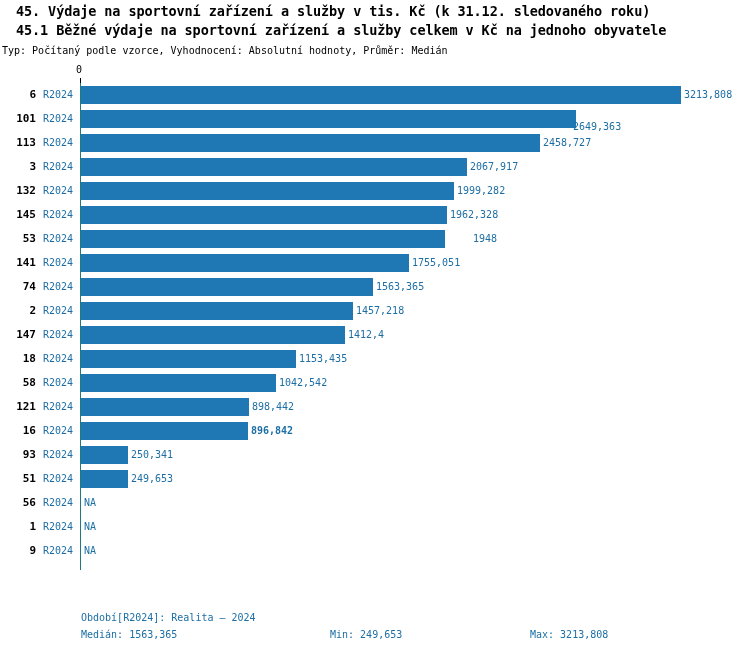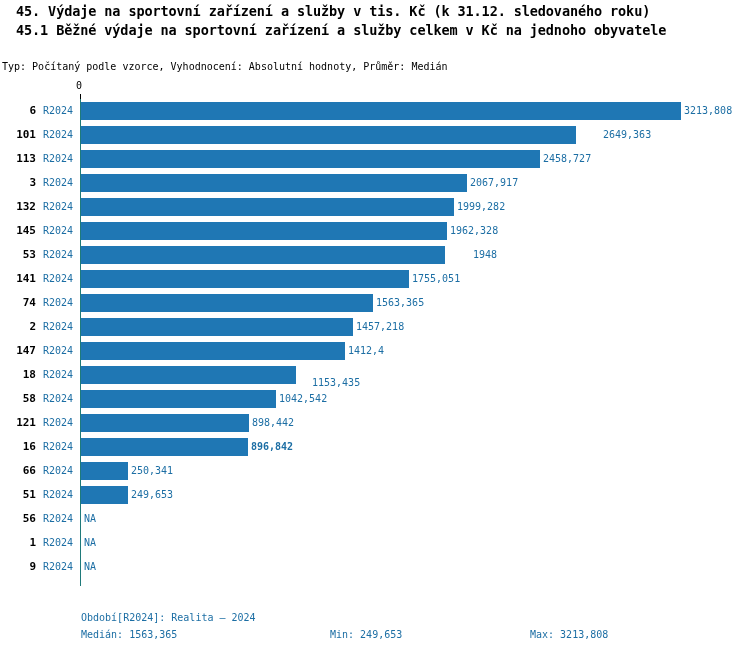--- a/index.html
+++ b/index.html
@@ -23,21 +23,21 @@
     font-weight: bold;
     line-height: 19px;
     white-space: pre;
     padding-left: 16px;
     letter-spacing: -0.1px;
   }
   .subtitle {
     font-size: 10px;
     line-height: 14px;
     padding-left: 2px;
-    margin-top: 20px;
+    margin-top: 4px;
     white-space: pre;
   }
   .chart-area {
     position: relative;
     margin-top: 6px;
     height: 510px;
   }
   .axis-label-zero {
     position: absolute;
     left: 76px;
@@ -148,21 +148,21 @@
       <div class="row">
         <div class="row-rank">6</div>
         <div class="row-series">R2024</div>
         <div class="bar" style="width: 600px; background: rgb(31, 119, 180);"></div>
         <div class="bar-value" style="left: 684px; text-align: right;">3213,808</div>
       </div>
       <div class="row">
         <div class="row-rank">101</div>
         <div class="row-series">R2024</div>
         <div class="bar" style="width: 495px; background: rgb(31, 119, 180);"></div>
-        <div class="bar-value" style="left: 603px;">2649,363</div>
+        <div class="bar-value" style="left: 573px; margin-top: 8px;">2649,363</div>
       </div>
       <div class="row">
         <div class="row-rank">113</div>
         <div class="row-series">R2024</div>
         <div class="bar" style="width: 459px; background: rgb(31, 119, 180);"></div>
         <div class="bar-value" style="left: 543px;">2458,727</div>
       </div>
       <div class="row">
         <div class="row-rank">3</div>
         <div class="row-series">R2024</div>
@@ -208,42 +208,42 @@
       <div class="row">
         <div class="row-rank">147</div>
         <div class="row-series">R2024</div>
         <div class="bar" style="width: 264px; background: rgb(31, 119, 180);"></div>
         <div class="bar-value" style="left: 348px;">1412,4</div>
       </div>
       <div class="row">
         <div class="row-rank">18</div>
         <div class="row-series">R2024</div>
         <div class="bar" style="width: 215px; background: rgb(31, 119, 180);"></div>
-        <div class="bar-value" style="left: 312px; margin-top: 8px;">1153,435</div>
+        <div class="bar-value" style="left: 299px;">1153,435</div>
       </div>
       <div class="row">
         <div class="row-rank">58</div>
         <div class="row-series">R2024</div>
         <div class="bar" style="width: 195px; background: rgb(31, 119, 180);"></div>
         <div class="bar-value" style="left: 279px;">1042,542</div>
       </div>
       <div class="row">
         <div class="row-rank">121</div>
         <div class="row-series">R2024</div>
         <div class="bar" style="width: 168px; background: rgb(31, 119, 180);"></div>
         <div class="bar-value" style="left: 252px;">898,442</div>
       </div>
       <div class="row">
         <div class="row-rank">16</div>
         <div class="row-series">R2024</div>
         <div class="bar" style="width: 167px; background: rgb(31, 119, 180);"></div>
         <div class="bar-value" style="left: 251px; font-weight: bold;">896,842</div>
       </div>
       <div class="row">
-        <div class="row-rank">66</div>
+        <div class="row-rank">93</div>
         <div class="row-series">R2024</div>
         <div class="bar" style="width: 47px; background: rgb(31, 119, 180);"></div>
         <div class="bar-value" style="left: 131px;">250,341</div>
       </div>
       <div class="row">
         <div class="row-rank">51</div>
         <div class="row-series">R2024</div>
         <div class="bar" style="width: 47px; background: rgb(31, 119, 180);"></div>
         <div class="bar-value" style="left: 131px;">249,653</div>
       </div>

